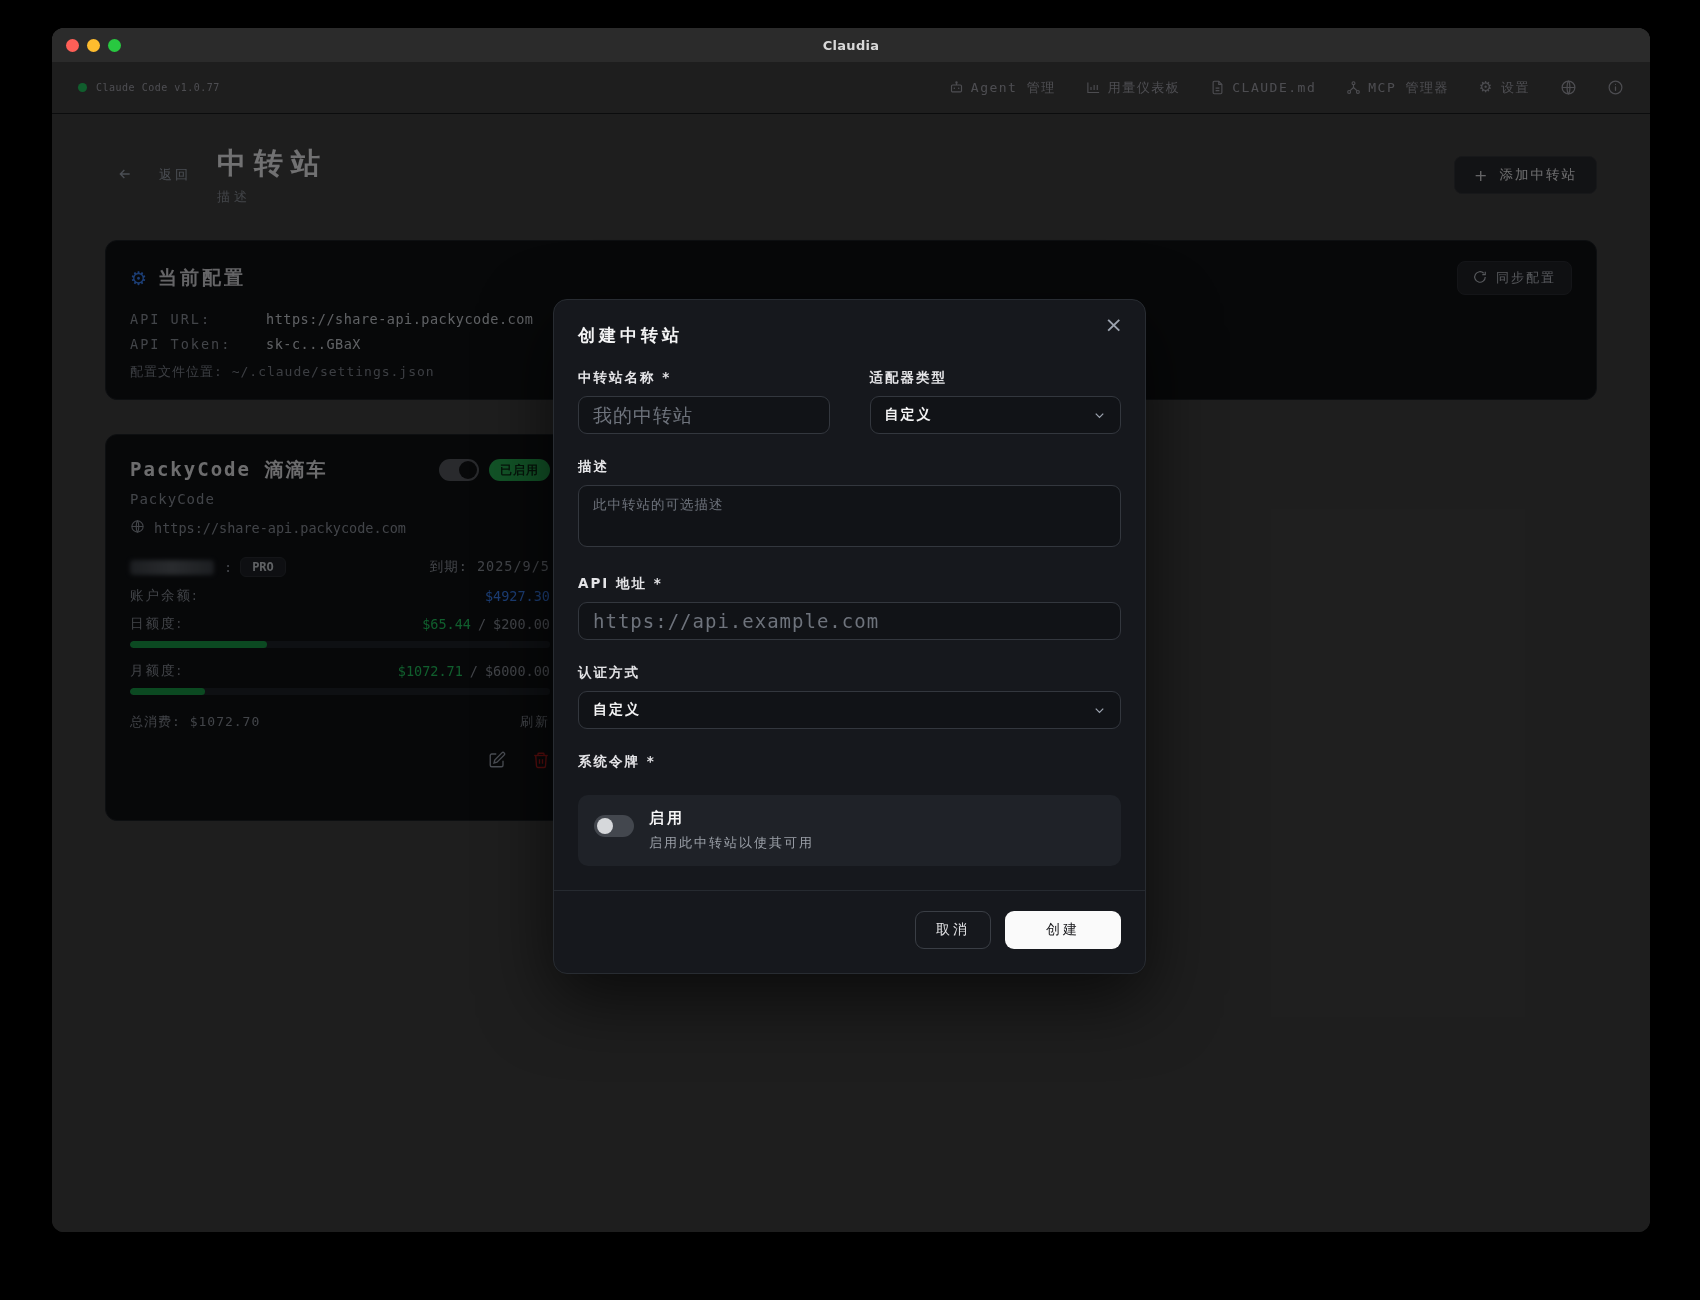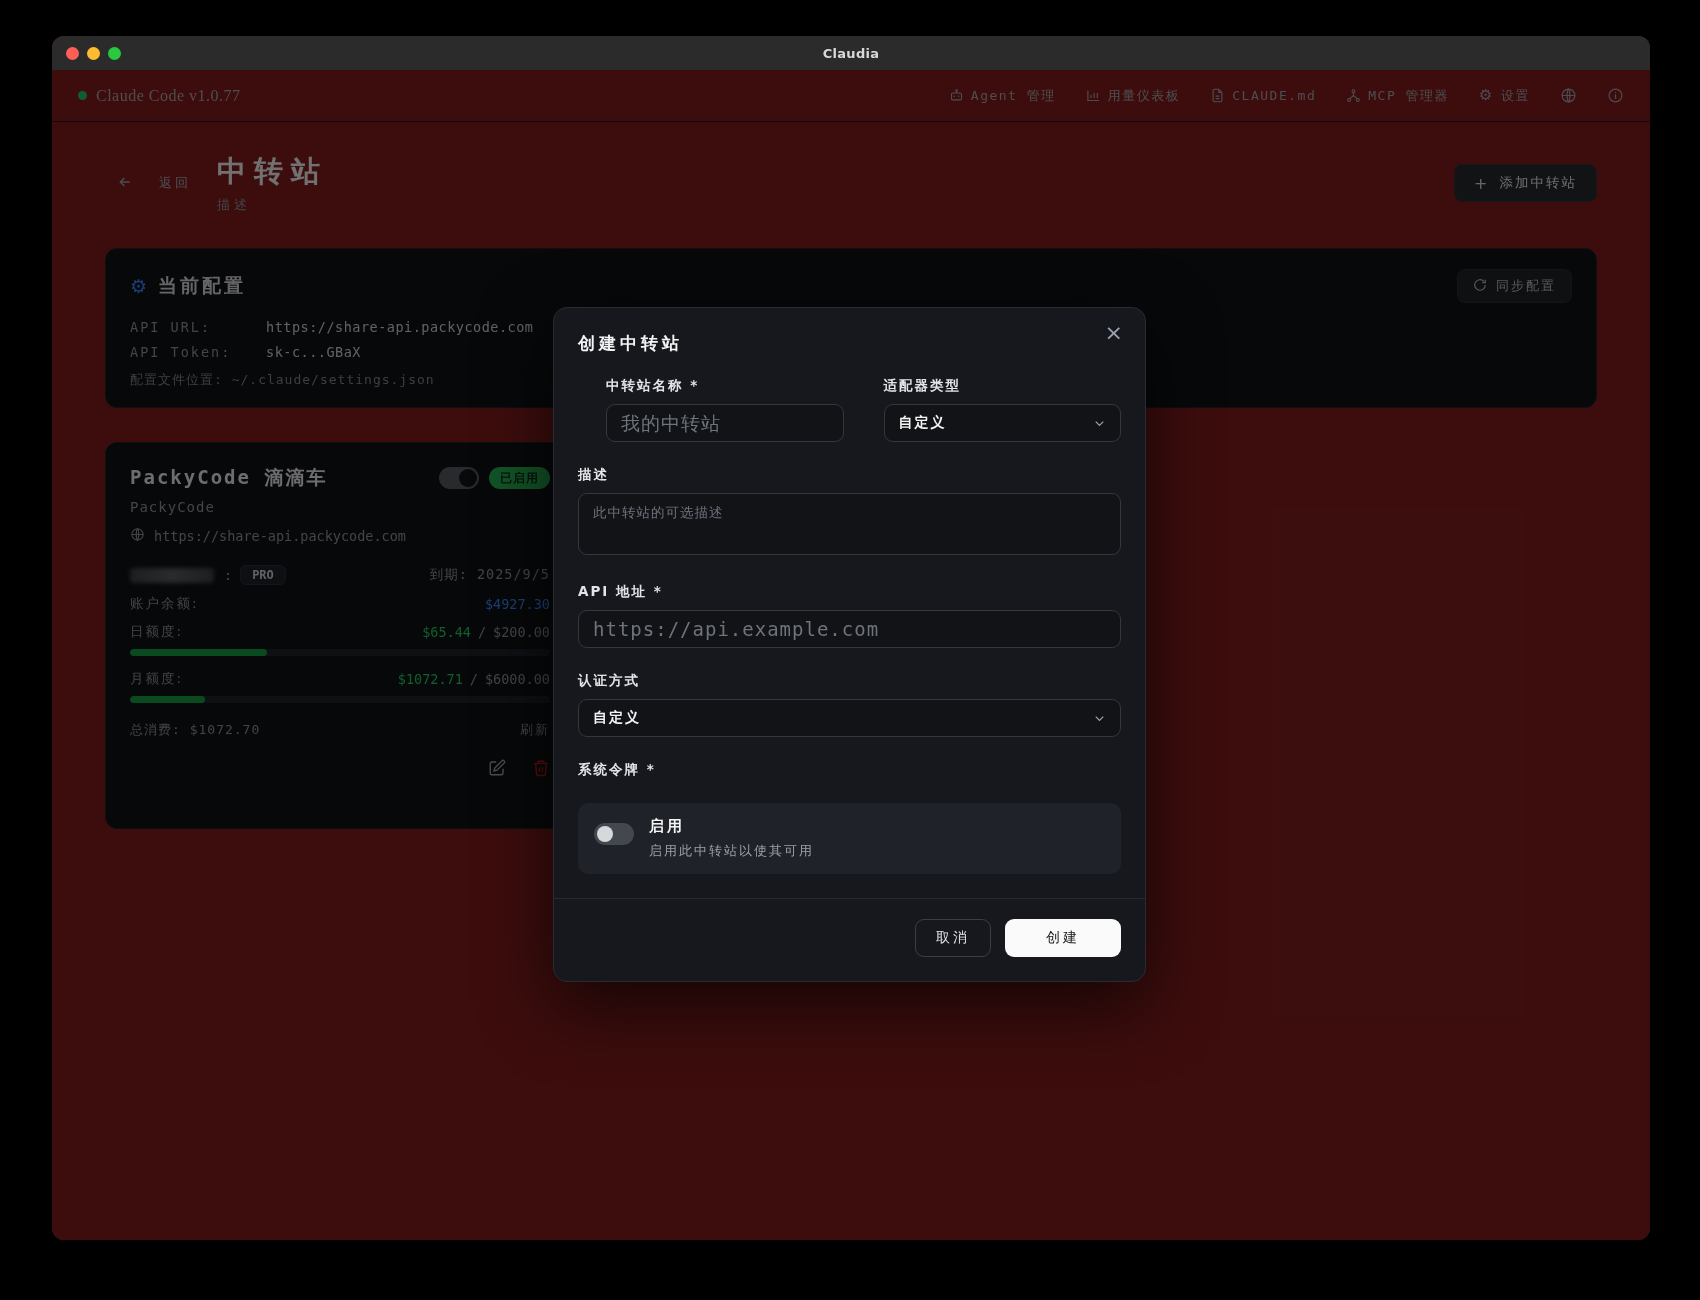--- a/index.html
+++ b/index.html
@@ -1,36 +1,36 @@
 <!DOCTYPE html>
 <html><head>
 <meta charset="utf-8">
 <style>
   * { margin:0; padding:0; box-sizing:border-box; }
   html,body { width:1700px; height:1300px; background:#000; font-family:"DejaVu Sans","Liberation Sans",sans-serif; }
   .mono { font-family:"DejaVu Sans Mono","Liberation Mono",monospace; }
 
   .window {
-    position:absolute; left:52px; top:36px; width:1598px; height:1204px;
-    background:#7f1d1d; border-radius:12px; overflow:hidden;
+    position:absolute; left:52px; top:28px; width:1598px; height:1204px;
+    background:#404040; border-radius:12px; overflow:hidden;
   }
   
   .titlebar { position:relative; height:34px; background:#2b2b2b; display:flex; align-items:center; justify-content:center; }
   .traffic { position:absolute; left:14px; top:0; height:34px; display:flex; align-items:center; gap:8px; }
   .tl-dot { width:13px; height:13px; border-radius:50%; }
   .tl-red { background:#ff5f57; } .tl-yellow { background:#febc2e; } .tl-green { background:#28c840; }
   .titlebar-title { font-size:13px; font-weight:bold; color:#d8d8d8; letter-spacing:.3px; }
 
   .app-content { position:relative; height:1170px; }
 
   
   .app-header { height:52px; display:flex; align-items:center; justify-content:space-between; padding:0 26px; border-bottom:1px solid #17191d; }
   .brand { display:flex; align-items:center; gap:9px; }
   .brand-dot { width:9px; height:9px; border-radius:50%; background:#22c55e; }
-  .brand-text { font-size:16px; color:#a1a1aa; letter-spacing:.5px;font-family:Liberation Serif, serif; }
+  .brand-text { font-size:10px; color:#a1a1aa; letter-spacing:.5px; }
   .nav { display:flex; align-items:center; gap:30px; }
   .nav-item { display:flex; align-items:center; gap:7px; color:#a1a1aa; font-size:13px; cursor:pointer; letter-spacing:1.5px; }
   .nav-item svg, .icon-btn svg { display:block; }
   .icon-btn { color:#a1a1aa; cursor:pointer; display:flex; align-items:center; }
   .glyph-gear { font-size:15px; line-height:1; }
 
   
   .page { padding:0 53px; }
   .page-header { display:flex; align-items:center; margin-top:30px; }
   .back-btn { display:flex; align-items:center; gap:26px; color:#9ca3af; font-size:13px; letter-spacing:3px; cursor:pointer; margin-left:12px; }
@@ -84,21 +84,21 @@
   .act-trash { color:#b91c1c; cursor:pointer; }
 
   
   .dim-overlay { position:absolute; left:0; right:0; top:0; bottom:0; background:rgba(0,0,0,.52); z-index:40; }
 
   
   .modal { position:absolute; left:501px; top:271px; width:593px; z-index:60;
     background:#16181d; border:1px solid #282c32; border-radius:14px; padding:24px; box-shadow:0 24px 70px rgba(0,0,0,.65); }
   .modal-title { font-size:17px; font-weight:bold; color:#f4f4f5; letter-spacing:4px; }
   .modal-close { position:absolute; right:22px; top:14px; color:#9ca3af; font-size:22px; line-height:1; cursor:pointer; font-family:"DejaVu Sans",sans-serif; }
-  .form-row2 { display:grid; grid-template-columns:1fr 1fr; gap:40px; margin-top:22px;margin-left:28px; }
+  .form-row2 { display:grid; grid-template-columns:1fr 1fr; gap:40px; margin-top:22px; }
   .form-group { margin-top:0; }
   .fg-mt { margin-top:24px; }
   .f-label { font-size:13.5px; color:#e4e4e7; letter-spacing:2px; font-weight:bold; }
   .f-control { margin-top:9px; }
   .f-input { width:100%; height:38px; background:#111317; border:1px solid #33373e; border-radius:9px; padding:4px 14px;
     color:#e4e4e7; font-size:19px; letter-spacing:1px; outline:none; font-family:"DejaVu Sans Mono","Liberation Mono",monospace; }
   .f-input::placeholder, .f-textarea::placeholder { color:#6e737c; }
   .f-textarea { width:100%; height:62px; background:#111317; border:1px solid #33373e; border-radius:9px; padding:10px 14px;
     color:#e4e4e7; font-size:13.5px; letter-spacing:1px; resize:none; outline:none; font-family:"DejaVu Sans Mono","Liberation Mono",monospace; }
   .f-select { position:relative; width:100%; height:38px; background:#111317; border:1px solid #33373e; border-radius:9px;

